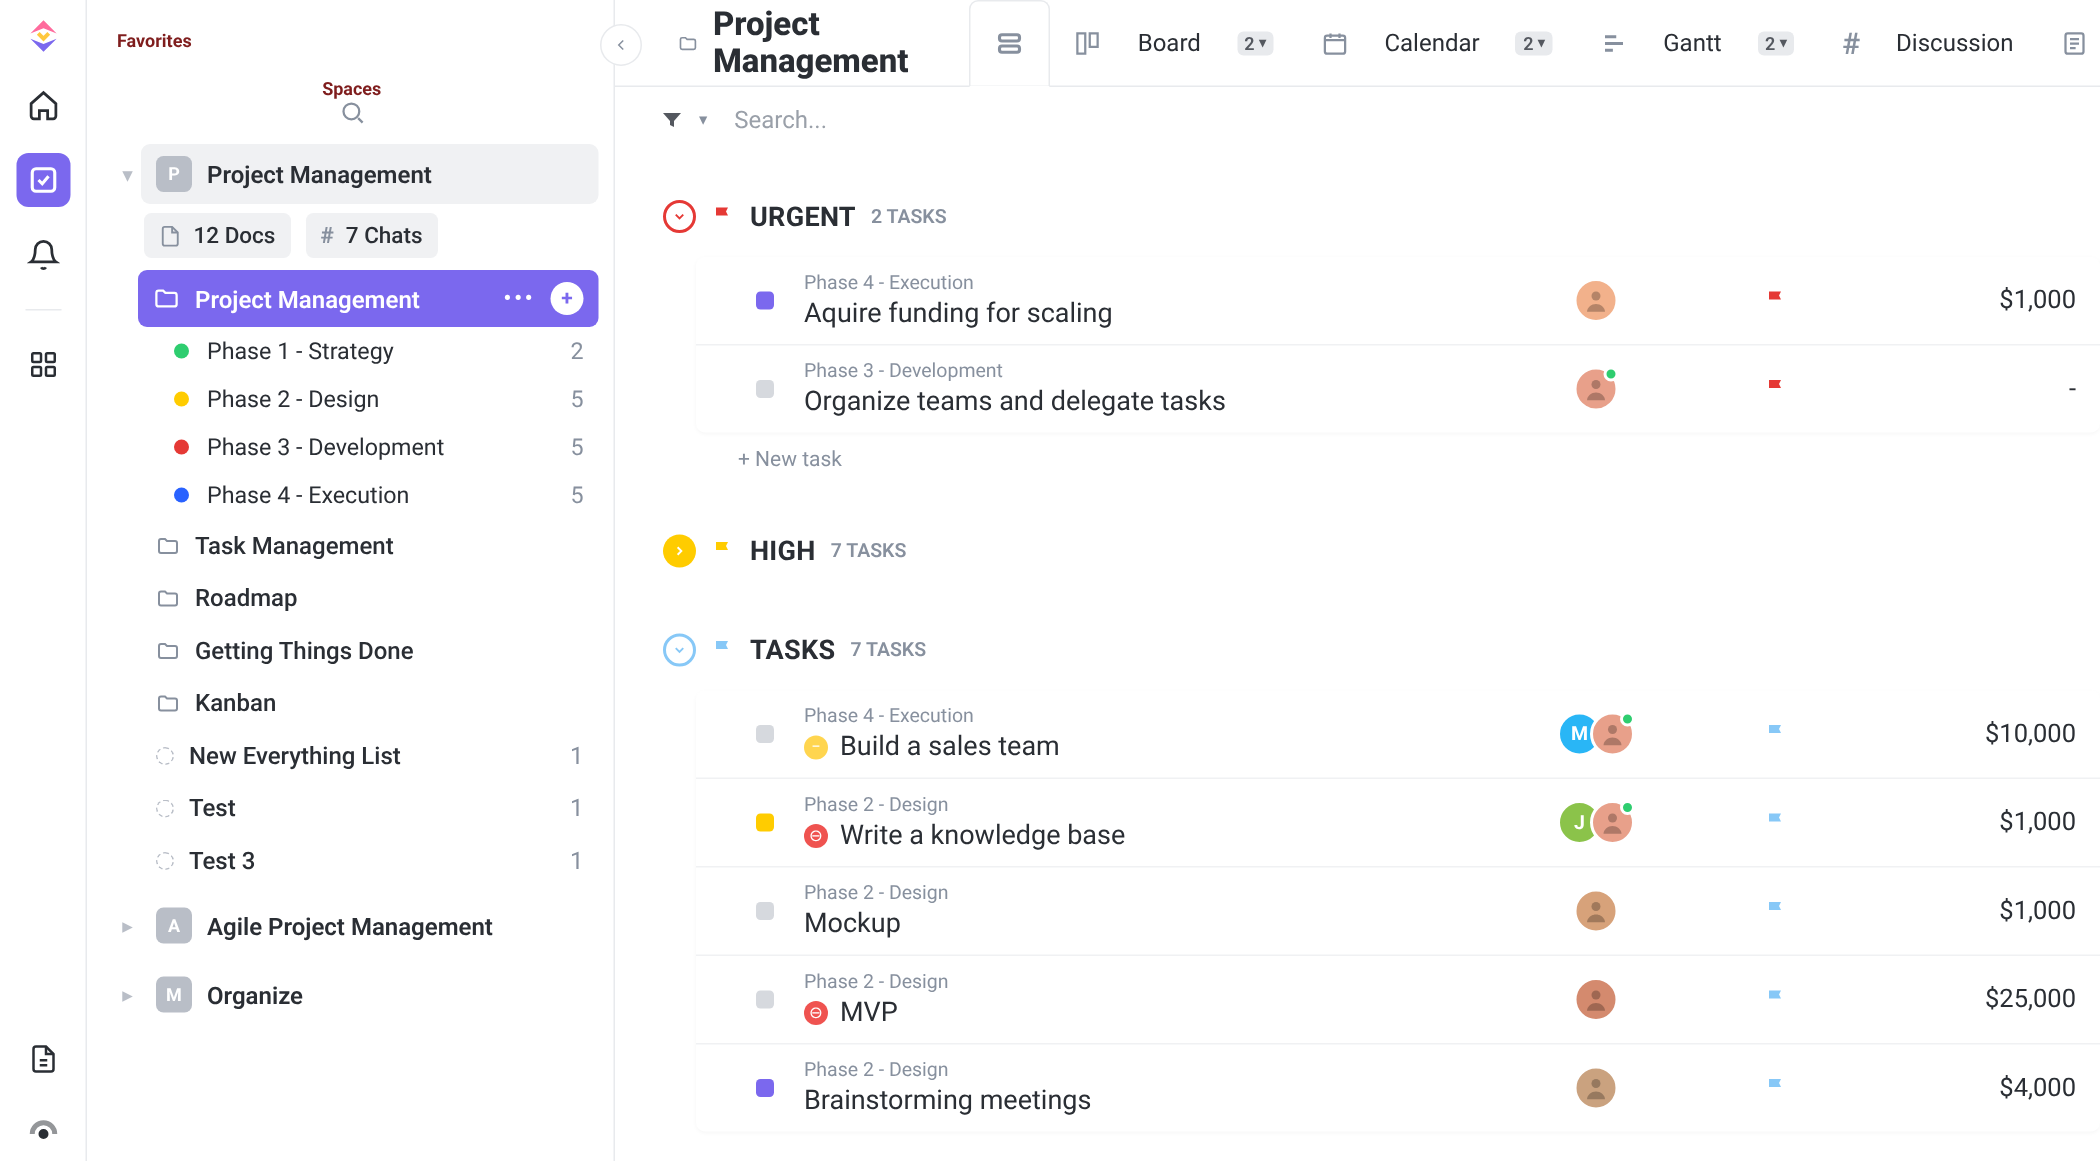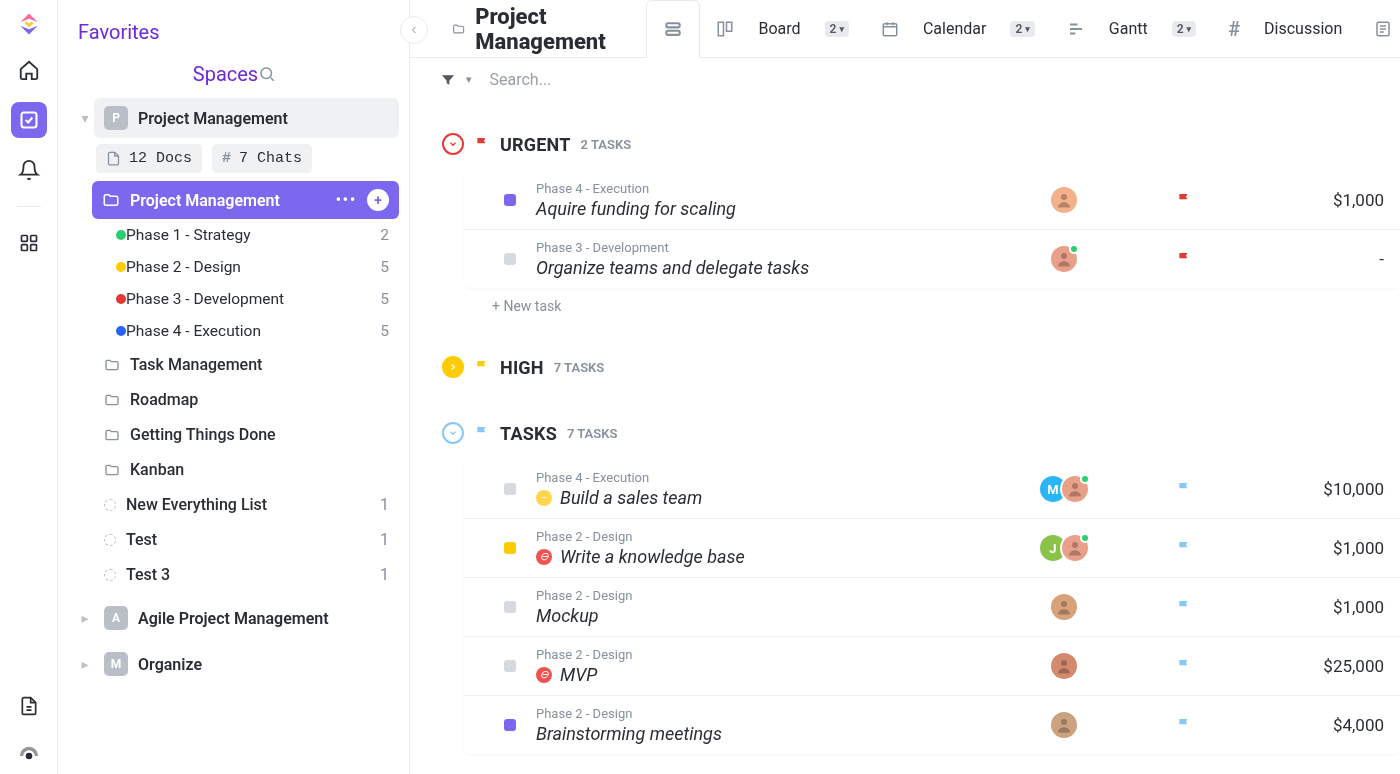--- a/index.html
+++ b/index.html
@@ -9,37 +9,37 @@
 
 .rail { width: 58px; border-right: 1px solid #e8eaed; display: flex; flex-direction: column; align-items: center; padding-top: 10px; gap: 14px; }
 .rail-logo { width: 28px; height: 28px; }
 .rail-icon { width: 36px; height: 36px; display: flex; align-items: center; justify-content: center; border-radius: 8px; cursor: pointer; color: #2a2e34; }
 .rail-icon.active { background: #7b68ee; color: #fff; }
 .rail-divider { width: 24px; height: 1px; background: #e8eaed; margin: 4px 0; }
 .rail-spacer { flex: 1; }
 
 
 .sidebar { width: 352px; border-right: 1px solid #e8eaed; overflow-y: auto; padding: 14px 10px 14px 20px; position: relative; }
-.sb-section { font-weight: 400; font-size: 20px; color: #6d28d9; padding: 6px 0 12px; }
-.sb-section.spaces { display: flex; align-items: center; justify-content: center; padding-right: 8px; }
+.sb-section { font-weight: 700; font-size: 12px; color: #7f1d1d; padding: 6px 0 12px; }
+.sb-section.spaces { display: flex; align-items: center; justify-content: center; padding-right: 8px; flex-direction: column; }
 .sb-everything { display: flex; align-items: center; gap: 12px; font-weight: 600; font-size: 16px; padding: 10px 0 14px 2px; cursor: pointer; }
 .sb-space { display: flex; align-items: center; gap: 10px; padding: 8px 10px; border-radius: 6px; cursor: pointer; font-weight: 600; font-size: 16px; }
 .sb-space.selected { background: #f0f1f3; }
 .sb-chip { width: 24px; height: 24px; border-radius: 5px; display: flex; align-items: center; justify-content: center; font-size: 12px; font-weight: 700; color: #fff; }
 .sb-chip.grey { background: #b9bec7; }
 .sb-caret { width: 14px; color: #b9bec7; display:flex; align-items:center; justify-content:center; }
 .sb-badges { display: flex; gap: 10px; margin: 6px 0 8px 18px; }
-.sb-badge { background: #f0f1f3; border-radius: 5px; padding: 6px 10px; display: flex; align-items: center; gap: 8px; font-size: 15px; font-weight: 500; cursor: pointer; font-family: Liberation Mono, monospace; }
+.sb-badge { background: #f0f1f3; border-radius: 5px; padding: 6px 10px; display: flex; align-items: center; gap: 8px; font-size: 15px; font-weight: 500; cursor: pointer; }
 .sb-folder { display: flex; align-items: center; gap: 10px; padding: 8px 10px; border-radius: 6px; margin-left: 14px; }
 .sb-folder.active { background: #7b68ee; color: #fff; }
 .sb-folder.active .folder-name { font-weight: 600; font-size: 16px; }
 .sb-folder-icon { width: 18px; height: 18px; }
 .sb-folder-actions { margin-left: auto; display: flex; gap: 10px; align-items: center; }
 .sb-add { width: 22px; height: 22px; border-radius: 50%; background: #fff; color: #7b68ee; display:flex;align-items:center;justify-content:center; font-weight:700; }
-.sb-list { display: flex; align-items: center; padding: 7px 10px 7px 38px; cursor: pointer; font-size: 15.5px; }
+.sb-list { display: flex; align-items: center; gap: 12px; padding: 7px 10px 7px 38px; cursor: pointer; font-size: 15.5px; }
 .sb-list-dot { width: 10px; height: 10px; border-radius: 50%; }
 .sb-list-count { margin-left: auto; color: #87909e; }
 .sb-subfolder { display: flex; align-items: center; gap: 10px; padding: 8px 10px 8px 26px; cursor: pointer; font-size: 16px; font-weight: 500; }
 .sb-subfolder .cnt { margin-left: auto; color: #87909e; font-weight: 400; }
 .folder-outline { color: #87909e; }
 .circle-outline { width: 12px; height: 12px; border-radius: 50%; border: 1.5px dashed #b9bec7; }
 
 
 .collapse-handle { position: absolute; left: 400px; top: 16px; width: 28px; height: 28px; border-radius: 50%; border: 1px solid #e8eaed; background: #fff; display:flex;align-items:center;justify-content:center; color:#87909e; z-index: 5; }
 
@@ -61,21 +61,21 @@
 .gh-title { font-weight: 700; font-size: 18px; letter-spacing: .2px; }
 .gh-count { text-transform: uppercase; color: #87909e; font-size: 13px; font-weight: 600; }
 
 
 .group-body { position: relative; margin-top: 6px; }
 .task { display: grid; grid-template-columns: 26px 1fr 120px 120px 140px; align-items: center; padding: 10px 16px 10px 40px; border-top: 1px solid #f0f1f3; min-height: 56px; }
 .task:first-child { border-top: none; }
 .task .status-sq { width: 12px; height: 12px; border-radius: 3px; }
 .task .tmeta { display: flex; flex-direction: column; gap: 2px; padding-left: 6px; }
 .task .tlist { font-size: 13px; color: #87909e; }
-.task .tname { font-size: 18px; color: #2a2e34; display:flex; align-items:center; gap:8px;font-style:italic; }
+.task .tname { font-size: 18px; color: #2a2e34; display:flex; align-items:center; gap:8px; }
 .task .assignee { display:flex; justify-content:center; }
 .avatar { width: 30px; height: 30px; border-radius: 50%; display:inline-flex; align-items:center; justify-content:center; color:#fff; font-weight:700; font-size:13px; border:2px solid #fff; margin-left:-8px; position:relative; }
 .avatar:first-child { margin-left: 0; }
 .av-dot { position:absolute; top:-2px; right:-2px; width:10px; height:10px; border-radius:50%; background:#2ecd6f; border:2px solid #fff; }
 .priority { display:flex; justify-content:center; }
 .budget { text-align:right; font-size:17px; }
 .new-task { padding: 10px 0 8px 56px; color: #87909e; font-size: 14px; cursor: pointer; }
 
 .nohide-icon { width: 16px; height: 16px; border-radius: 50%; background: #ef5350; color:#fff; display:inline-flex;align-items:center;justify-content:center; font-size:11px; }
 .minus-icon { width: 16px; height: 16px; border-radius: 50%; background: #ffd54f; color:#fff; display:inline-flex;align-items:center;justify-content:center; font-size:11px; }

